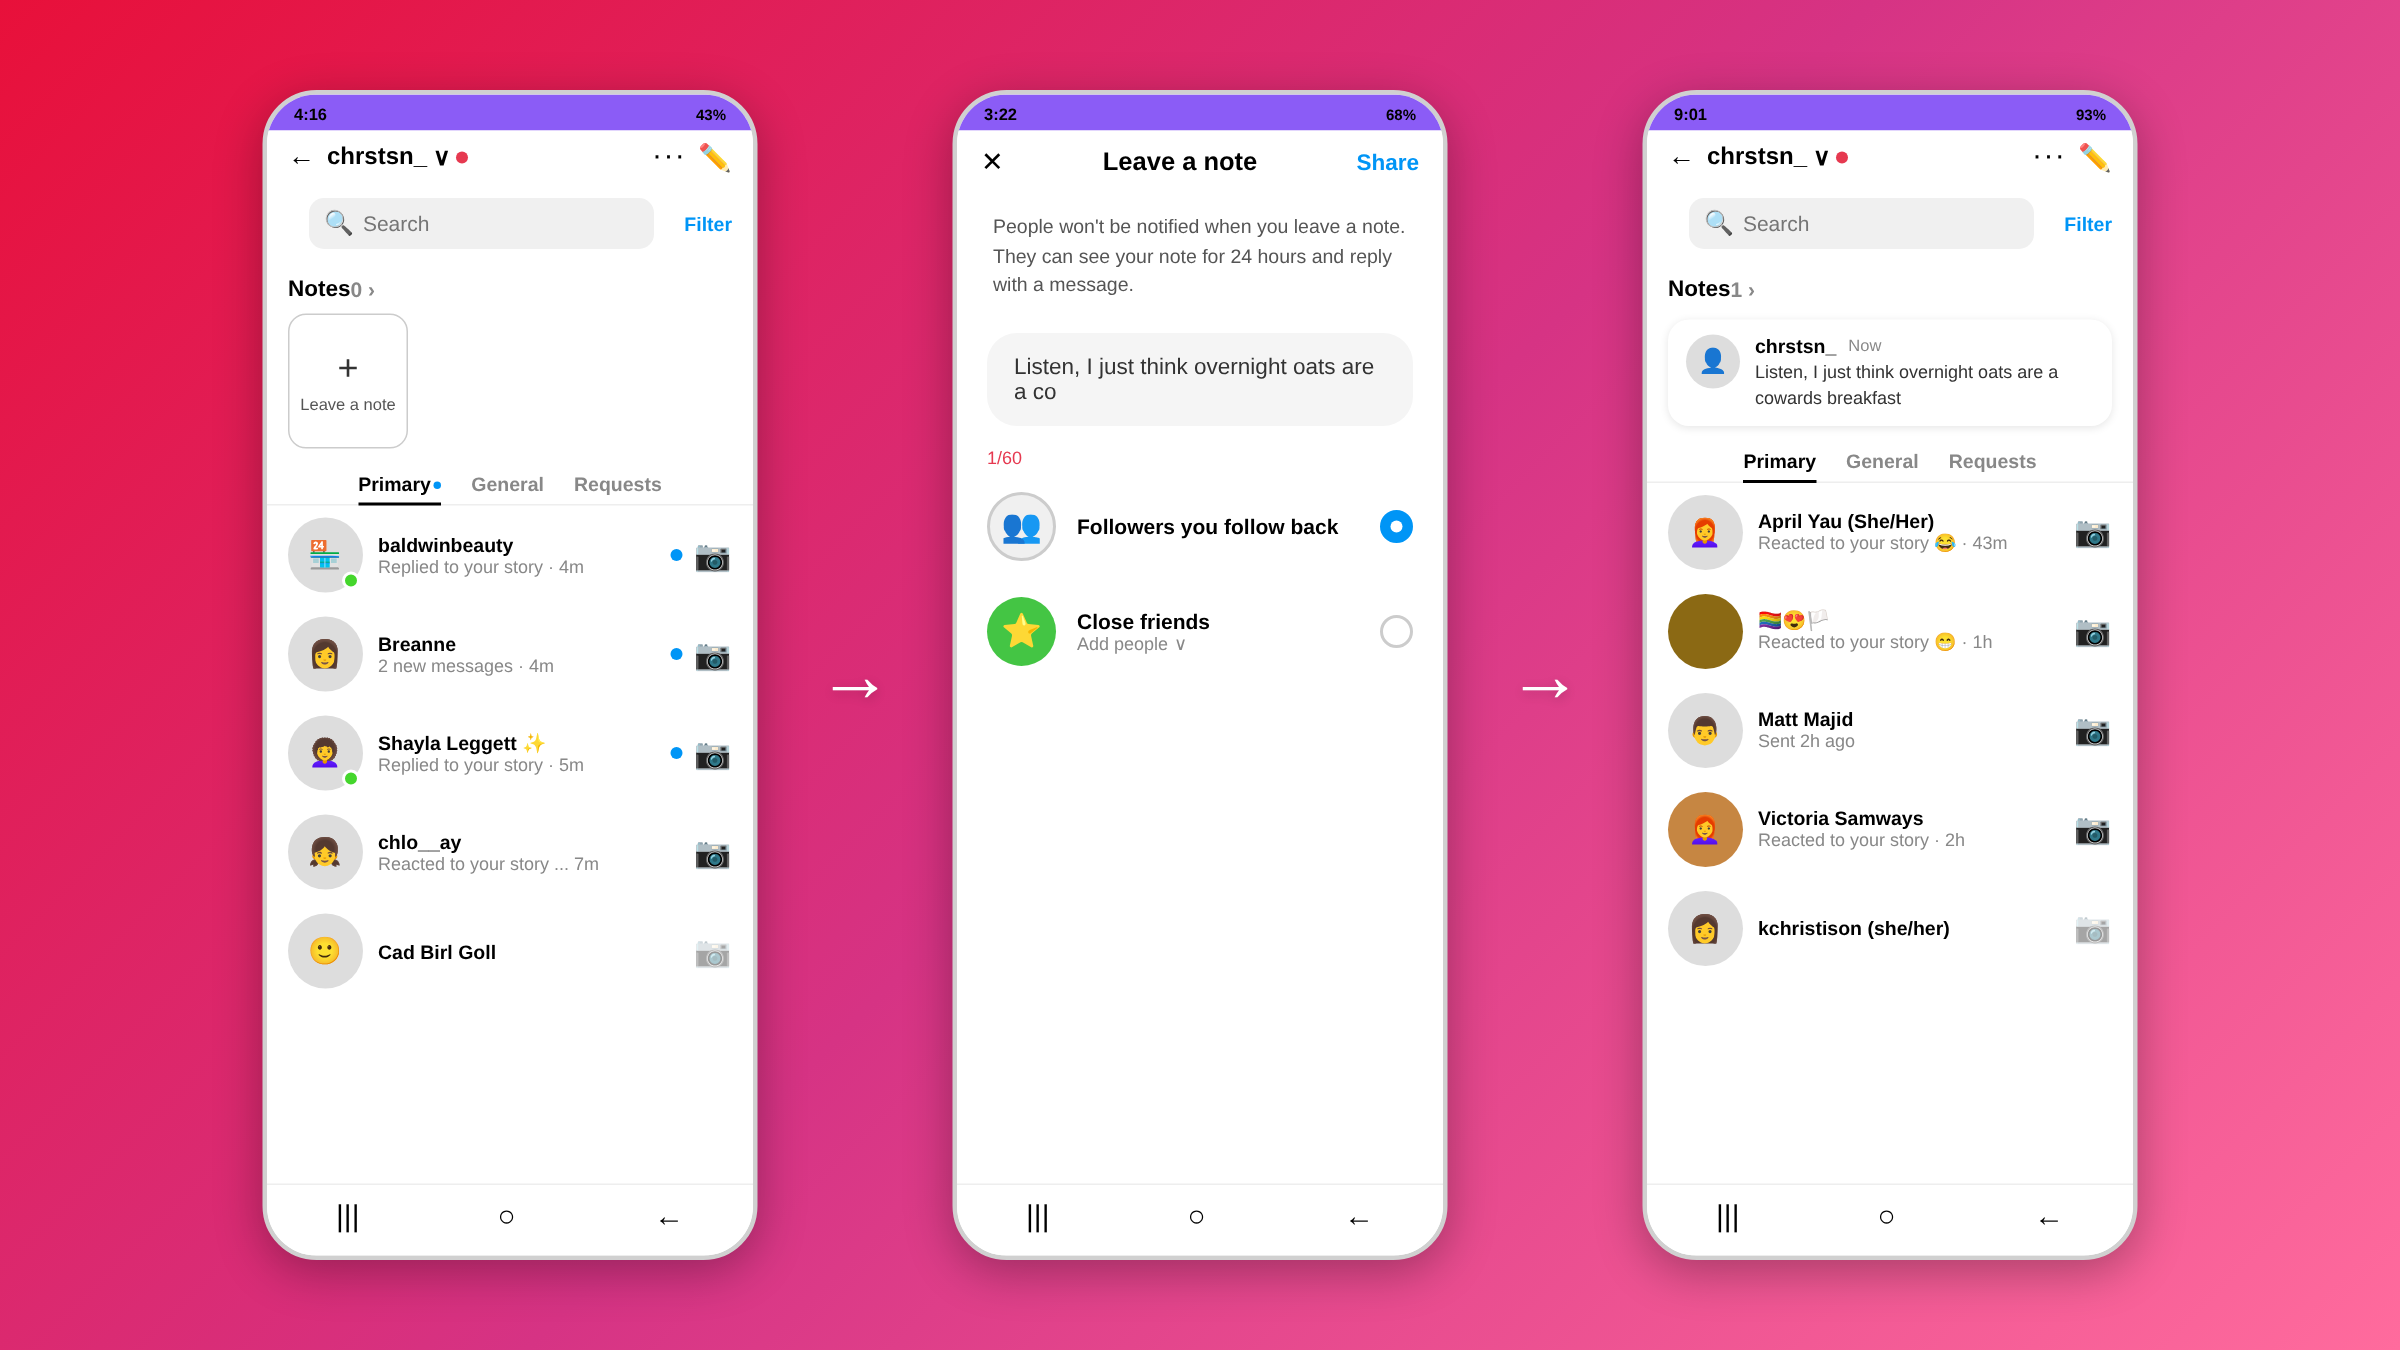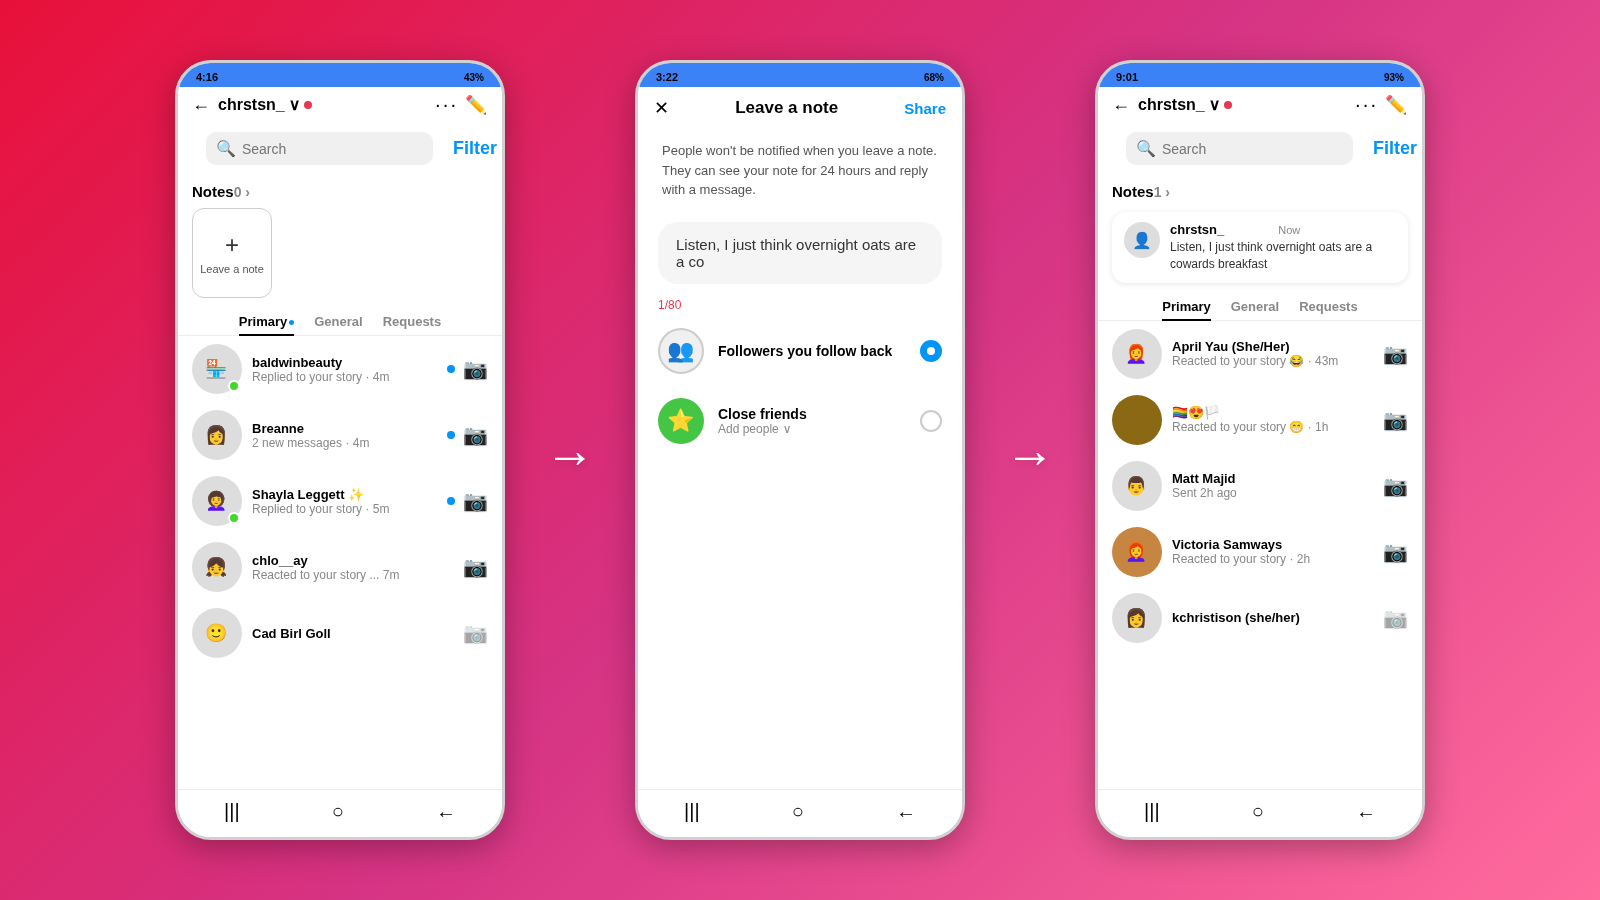--- a/index.html
+++ b/index.html
@@ -30,21 +30,21 @@
     }
 
     
     .status-bar {
       display: flex;
       justify-content: space-between;
       align-items: center;
       padding: 8px 18px 4px;
       font-size: 11px;
       font-weight: 600;
-      background: #3b82f6;
+      background: #8b5cf6;
       gap: 36px;
     }
     .status-right { display: flex; align-items: center; gap: 3px; font-size: 10px; }
 
     
     .top-nav {
       display: flex;
       align-items: center;
       padding: 6px 14px;
       background: white;
@@ -74,21 +74,21 @@
       flex-shrink: 0;
     }
     .search-bar input {
       border: none;
       background: transparent;
       font-size: 14px;
       color: #888;
       outline: none;
       flex: 1;
     }
-    .filter-text { color: #0095f6; font-size: 18px; font-weight: 600; margin-left: 6px; }
+    .filter-text { color: #0095f6; font-size: 13px; font-weight: 600; margin-left: 6px; }
 
     
     .section-header {
       display: flex;
       justify-content: flex-start;
       align-items: center;
       padding: 8px 14px 4px;
       font-size: 15px;
       font-weight: 700;
     }
@@ -277,21 +277,21 @@
       border-radius: 14px;
       padding: 10px 12px;
       margin: 8px 14px;
       box-shadow: 0 1px 6px rgba(0,0,0,0.1);
       display: flex;
       gap: 10px;
     }
     .note-avatar { width: 36px; height: 36px; border-radius: 50%; background: #ddd; font-size: 16px; display: flex; align-items: center; justify-content: center; flex-shrink: 0; }
     .note-content { font-size: 12px; }
     .note-user { font-weight: 700; font-size: 13px; }
-    .note-time { color: #888; font-size: 11px; margin-left: 46px; }
+    .note-time { color: #888; font-size: 11px; }
     .note-text { color: #333; margin-top: 2px; line-height: 1.4; }
 
     
     .arrow-container {
       display: flex;
       align-items: center;
       justify-content: center;
       z-index: 10;
     }
     .white-arrow {
@@ -463,21 +463,21 @@
     <div class="leave-note-title">Leave a note</div>
     <span class="share-btn">Share</span>
   </div>
 
   <div class="note-description">People won't be notified when you leave a note. They can see your note for 24 hours and reply with a message.</div>
 
   <div class="note-input-area">
     <span>Listen, I just think overnight oats are a co</span>
   </div>
 
-  <div class="char-count">1/80</div>
+  <div class="char-count">1/60</div>
 
 
   <div class="share-option">
     <div class="share-icon-wrap share-icon-followers">
       <span>👥</span>
     </div>
     <div class="share-text">
       <div class="share-main">Followers you follow back</div>
     </div>
     <div class="radio-btn selected"></div>

